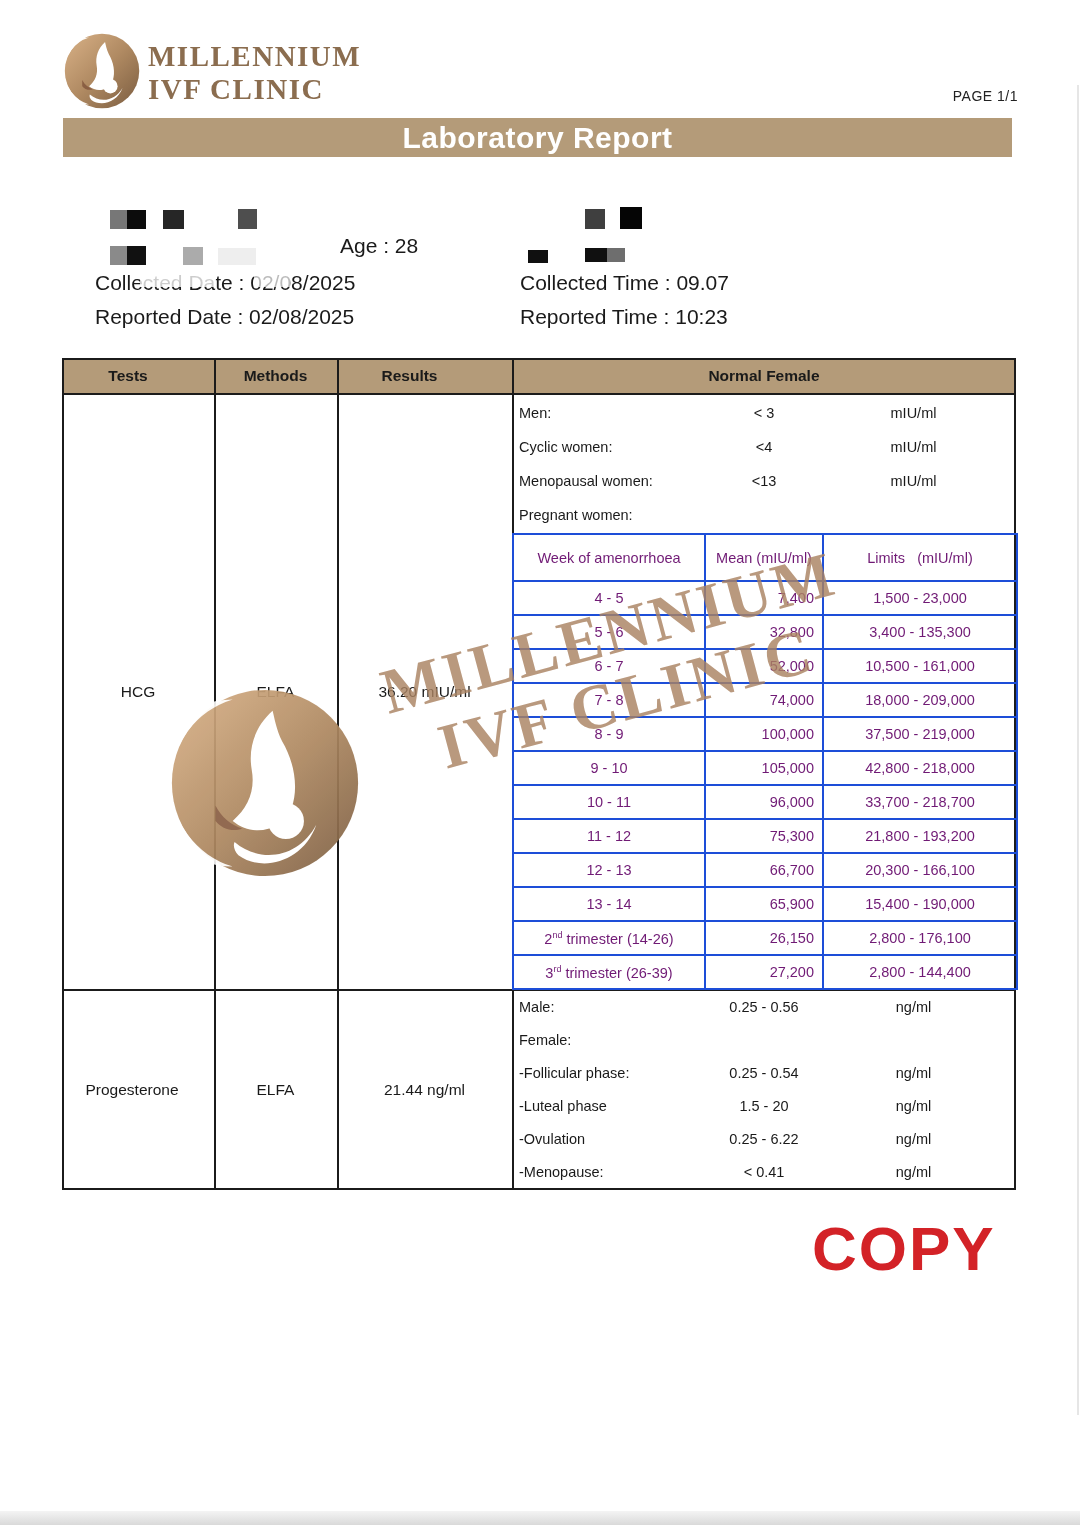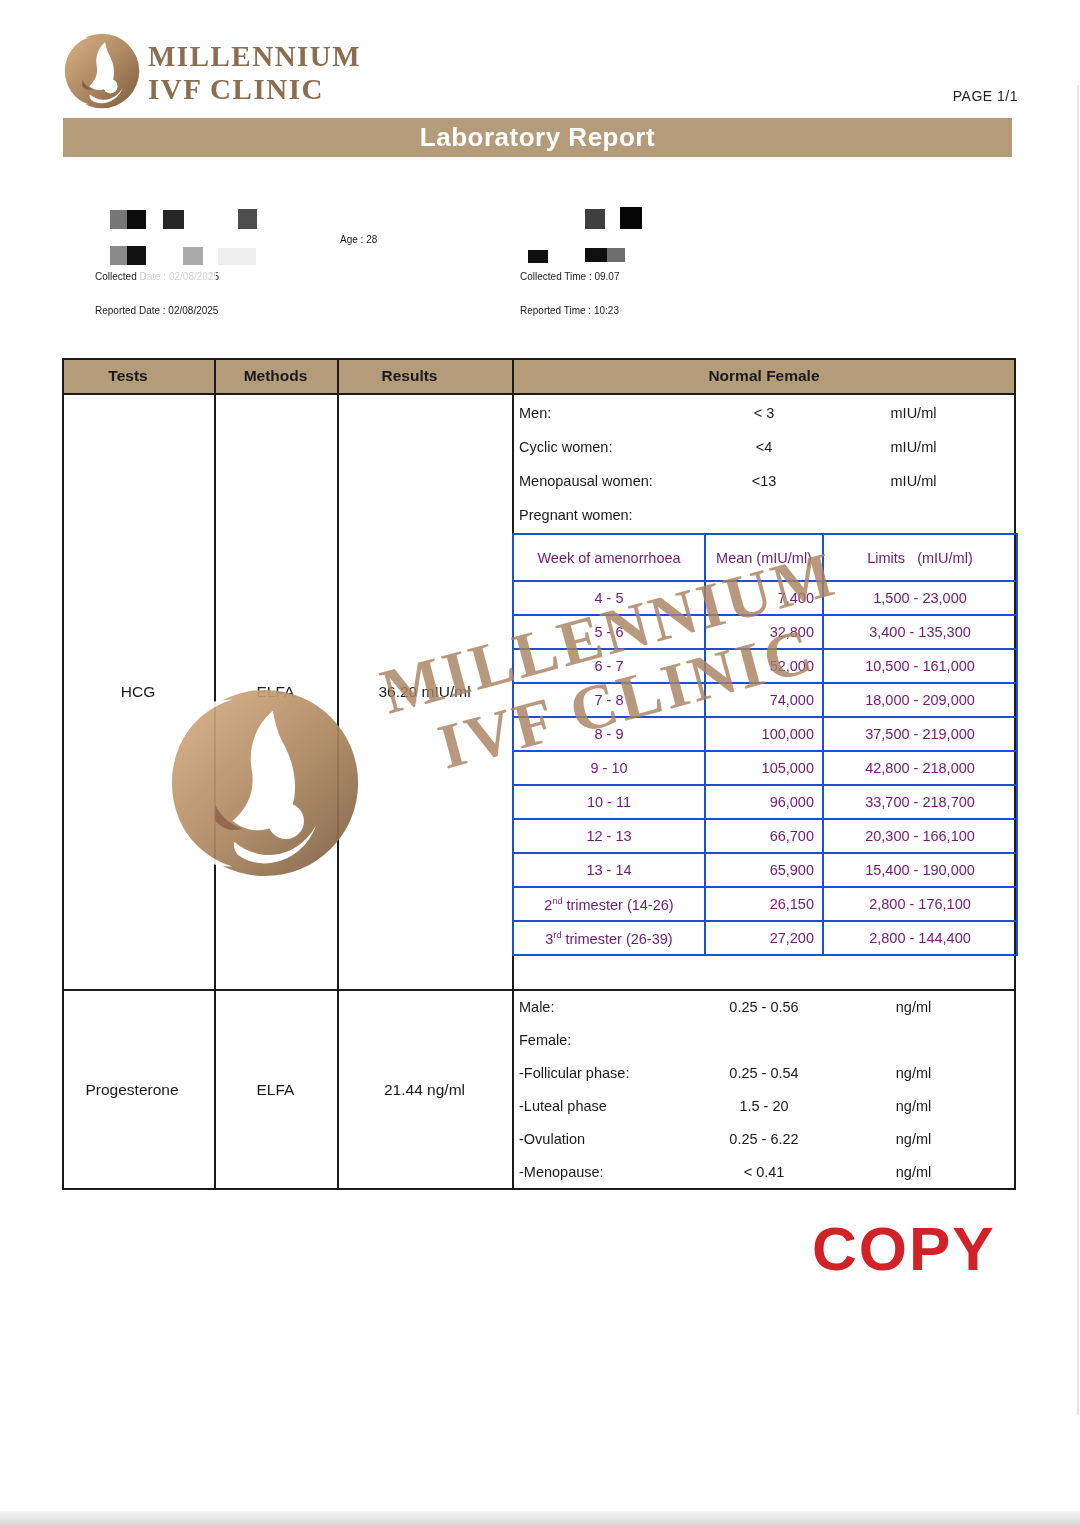--- a/index.html
+++ b/index.html
@@ -13,25 +13,25 @@
   .brand {
     position:absolute; left:148px; top:40px;
     font-family:"Liberation Serif", serif; font-weight:bold;
     font-size:29px; letter-spacing:1.5px; line-height:1.13; color:#8b6d4f;
   }
   .page-label { position:absolute; top:88px; right:62px; font-size:14px; letter-spacing:0.5px; color:#222; }
   .title-bar {
     position:absolute; left:63px; top:118px; width:949px; height:39px;
     background:#b49b79; display:flex; align-items:center; justify-content:center;
   }
-  .title-bar span { color:#fff; font-weight:bold; font-size:26px; letter-spacing:0.5px; }
+  .title-bar span { color:#fff; font-weight:bold; font-size:30px; letter-spacing:0.5px; }
 
   
   .redact { position:absolute; }
-  .info-text { position:absolute; font-size:10px; white-space:pre; }
+  .info-text { position:absolute; font-size:21px; white-space:pre; }
   .fade-overlay { position:absolute; z-index:2; }
 
   
   .t-outer { position:absolute; left:62px; top:358px; width:954px; height:832px;
              border:2px solid #1b1b1b; box-sizing:border-box; }
   .t-headbg { position:absolute; left:64px; top:360px; width:950px; height:33px; background:#b49b79; }
   .hline { position:absolute; background:#1b1b1b; height:2px; }
   .vline { position:absolute; background:#1b1b1b; width:2px; }
   .t-cell { position:absolute; display:flex; align-items:center; justify-content:center;
             font-size:15.5px; text-align:center; }
@@ -215,20 +215,25 @@
               <td class="c-week">9 - 10</td>
               <td class="c-mean">105,000</td>
               <td class="c-limits">42,800 - 218,000</td>
             </tr>
             <tr>
               <td class="c-week">10 - 11</td>
               <td class="c-mean">96,000</td>
               <td class="c-limits">33,700 - 218,700</td>
             </tr>
             <tr>
+              <td class="c-week">11 - 12</td>
+              <td class="c-mean">75,300</td>
+              <td class="c-limits">21,800 - 193,200</td>
+            </tr>
+            <tr>
               <td class="c-week">12 - 13</td>
               <td class="c-mean">66,700</td>
               <td class="c-limits">20,300 - 166,100</td>
             </tr>
             <tr>
               <td class="c-week">13 - 14</td>
               <td class="c-mean">65,900</td>
               <td class="c-limits">15,400 - 190,000</td>
             </tr>
             <tr>

